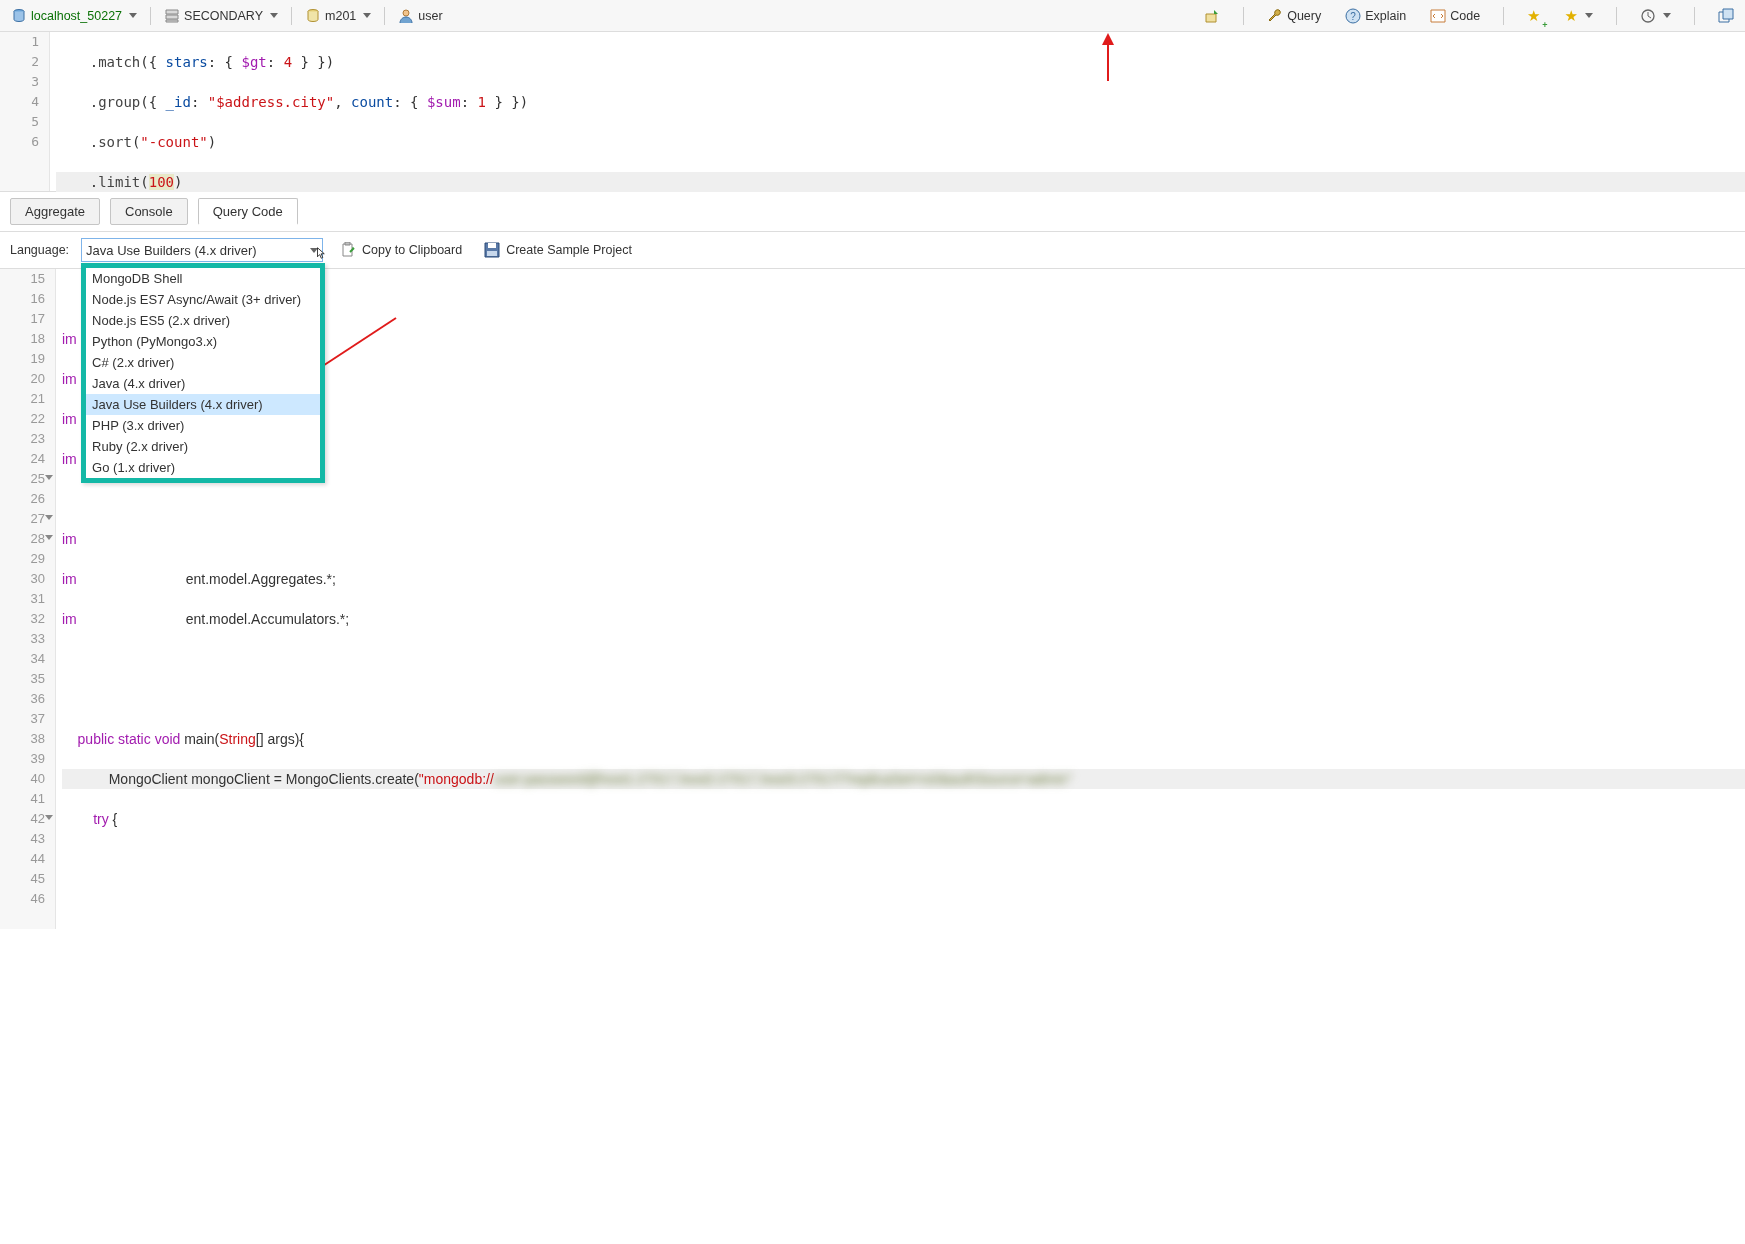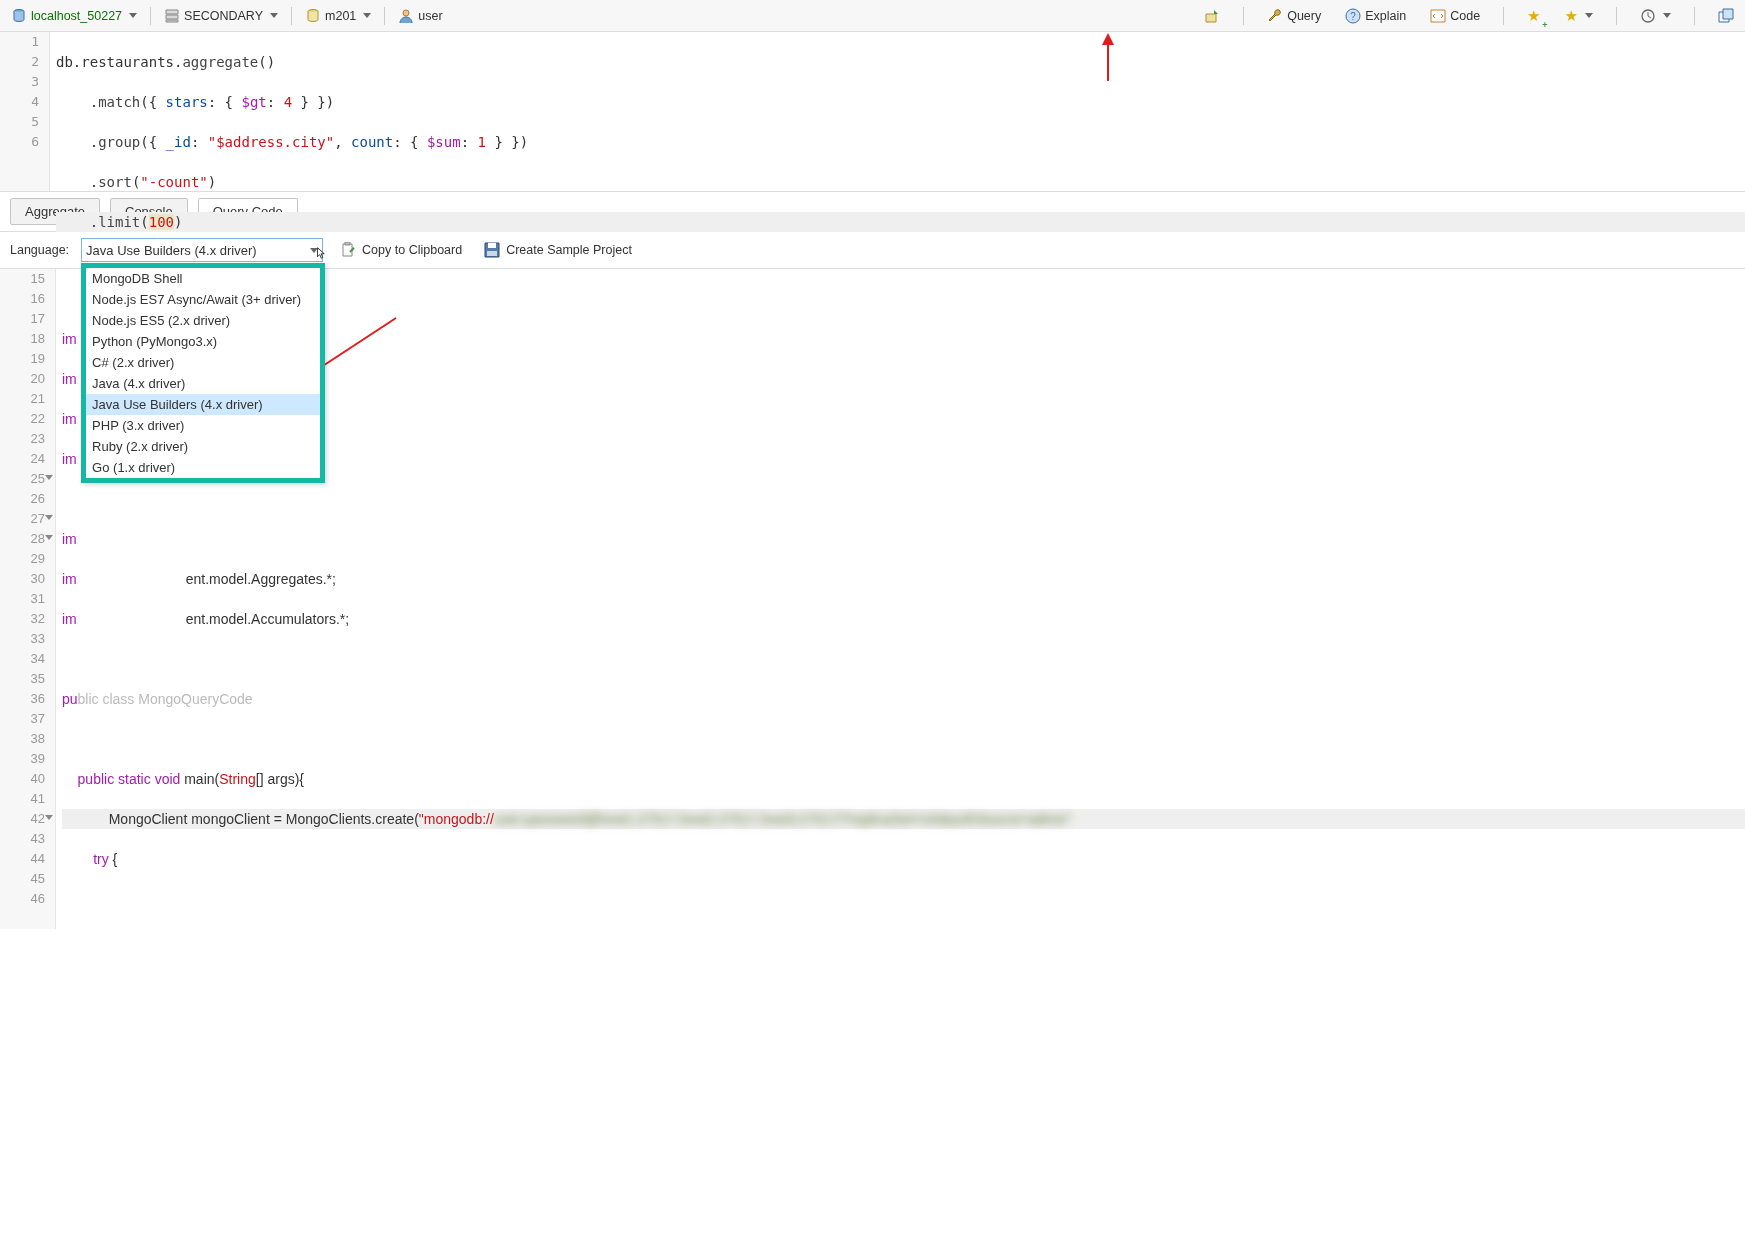--- a/index.html
+++ b/index.html
@@ -157,21 +157,20 @@
 <div class="code-area" style="height:160px">
   <div class="gutter">
     <div class="ln">1</div>
     <div class="ln">2</div>
     <div class="ln">3</div>
     <div class="ln">4</div>
     <div class="ln">5</div>
     <div class="ln">6</div>
   </div>
   <div class="code-lines">
-<div class="cl"><span class="k-db">db</span>.restaurants.<span class="k-prop">aggregate</span>()</div>
 <div class="cl">    .<span class="k-prop">match</span>({ <span class="k-key">stars</span>: { <span class="k-op">$gt</span>: <span class="k-num">4</span> } })</div>
 <div class="cl">    .<span class="k-prop">group</span>({ <span class="k-key">_id</span>: <span class="k-str">"$address.city"</span>, <span class="k-key">count</span>: { <span class="k-op">$sum</span>: <span class="k-num">1</span> } })</div>
 <div class="cl">    .<span class="k-prop">sort</span>(<span class="k-str">"-count"</span>)</div>
 <div class="cl hl-line">    .<span class="k-prop">limit</span>(<span style="background:#e8e8c8"><span class="k-num">100</span></span>)<span style="background:#d0d0d0">​</span></div>
   </div>
 </div>
 
 <div class="tabs-bar">
   <div class="tab">Aggregate</div>
   <div class="tab">Console</div>
@@ -262,21 +261,20 @@
 <div class="cl"></div>
 <div class="cl"><span class="k-op">im</span></div>
 <div class="cl"><span class="k-op">im</span>                            <span class="k-db">on</span>;</div>
 <div class="cl"><span class="k-op">im</span>                            <span class="k-db">sumer</span>;</div>
 <div class="cl"><span class="k-op">im</span></div>
 <div class="cl"></div>
 <div class="cl"><span class="k-op">im</span></div>
 <div class="cl"><span class="k-op">im</span>                            <span class="k-db">ent.model.Aggregates</span>.*;</div>
 <div class="cl"><span class="k-op">im</span>                            <span class="k-db">ent.model.Accumulators</span>.*;</div>
 <div class="cl"></div>
-<div class="cl"><span class="k-op">pu</span><span style="color:#bbb">blic class MongoQueryCode</span></div>
 <div class="cl"></div>
 <div class="cl">    <span class="k-op">public</span> <span class="k-op">static</span> <span class="k-op">void</span> main(<span class="k-type">String</span>[] args){</div>
 <div class="cl hl2">            <span class="k-db">MongoClient</span> mongoClient = <span class="k-db">MongoClients</span>.create(<span class="k-str">"mongodb://</span><span class="blur">user:password@host1:27017,host2:27017,host3:27017/?replicaSet=rs0&amp;authSource=admin"</span></div>
 <div class="cl">        <span class="k-op">try</span> {</div>
 <div class="cl"></div>
 
 
 
 
 

